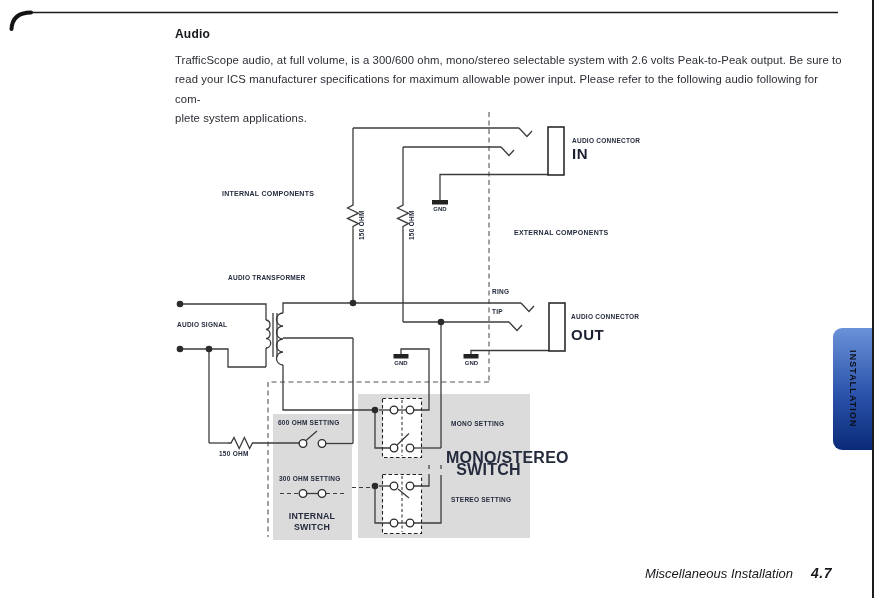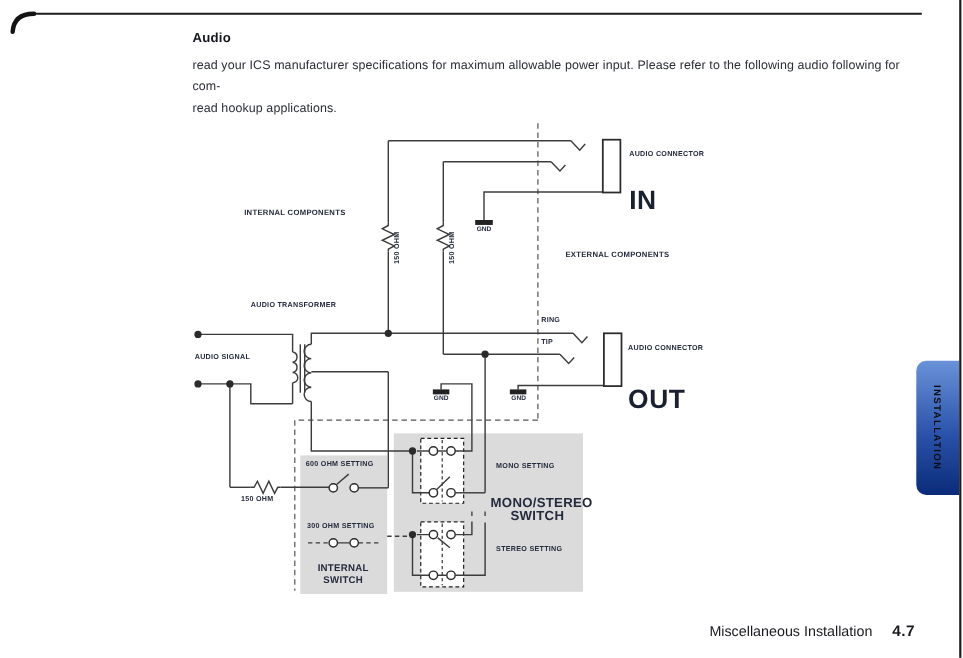--- a/index.html
+++ b/index.html
@@ -5,34 +5,34 @@
   html,body{margin:0;padding:0;}
   body{width:875px;height:598px;position:relative;background:#ffffff;
        font-family:"Liberation Sans",sans-serif;overflow:hidden;}
   .abs{position:absolute;}
   
   .page-title{left:175px;top:27px;font-size:12px;font-weight:bold;color:#14171d;letter-spacing:.2px;}
   .para{left:175px;top:51px;width:668px;font-size:11.3px;line-height:19.3px;color:#2a2d34;letter-spacing:.1px;}
   
   .dl{position:absolute;font-weight:bold;color:#242b3d;white-space:nowrap;letter-spacing:.25px;}
   .fs65{font-size:6.5px;} .fs7{font-size:7px;} .fs6{font-size:6px;}
-  .big-port{font-size:24px;letter-spacing:.5px;color:#1a2030;margin-top:24px;}
+  .big-port{font-size:15px;letter-spacing:.5px;color:#1a2030;}
   .rot{transform:rotate(-90deg);transform-origin:0 0;width:40px;}
   .ctr{text-align:center;white-space:normal;}
   .sw-title1{font-size:8.8px;line-height:11px;}
-  .sw-title2{font-size:12px;line-height:11.5px;}
+  .sw-title2{font-size:16px;line-height:11.5px;}
   .gnd-lab{width:18px;text-align:center;letter-spacing:0;}
   
   .install-tab{left:833px;top:328px;width:39px;height:122px;border-radius:9px 0 0 9px;
       background:linear-gradient(180deg,#6a92d8 0%,#2a52aa 55%,#0a2b78 100%);
       display:flex;align-items:center;justify-content:center;}
   .install-tab span{writing-mode:vertical-rl;text-orientation:mixed;font-size:8.8px;
       font-weight:bold;color:#0c0e16;letter-spacing:1.2px;}
   
-  .footer{right:43px;top:565px;font-size:13px;color:#17181c;}
+  .footer{right:43px;top:565px;font-size:13px;font-style:italic;color:#17181c;}
   .footer .pageno{font-weight:bold;font-size:14px;margin-left:18px;letter-spacing:.5px;}
   
   .right-border{right:1px;top:0;width:2px;height:598px;background:#1c1c1c;}
   svg{position:absolute;left:0;top:0;}
 </style>
 </head>
 <body>
 
 <svg width="875" height="598" viewBox="0 0 875 598">
 
@@ -166,22 +166,23 @@
   </g>
 
   <g fill="#ffffff" stroke="#2b2b2b" stroke-width="1.6">
     <rect x="548" y="127" width="16" height="48"></rect>
     <rect x="549" y="303" width="16" height="48"></rect>
   </g>
 </svg>
 
 <div class="abs page-title">Audio</div>
 <div class="abs para">
+  <div>TrafficScope audio, at full volume, is a 300/600 ohm, mono/stereo selectable  system with 2.6 volts Peak-to-Peak output.  Be sure to</div>
   <div>read your ICS manufacturer specifications for maximum allowable power input. Please refer to the following audio following for com-</div>
-  <div>read hookup applications.</div>
+  <div>plete system applications.</div>
 </div>
 
 <div class="dl fs7" style="left:222px;top:190px;">INTERNAL COMPONENTS</div>
 <div class="dl fs7" style="left:514px;top:229px;">EXTERNAL COMPONENTS</div>
 <div class="dl fs65" style="left:228px;top:274px;">AUDIO TRANSFORMER</div>
 <div class="dl fs65" style="left:177px;top:321px;">AUDIO SIGNAL</div>
 <div class="dl fs65" style="left:492px;top:288px;">RING</div>
 <div class="dl fs65" style="left:492px;top:308px;">TIP</div>
 
 <div class="dl fs65" style="left:572px;top:137px;">AUDIO CONNECTOR</div>

